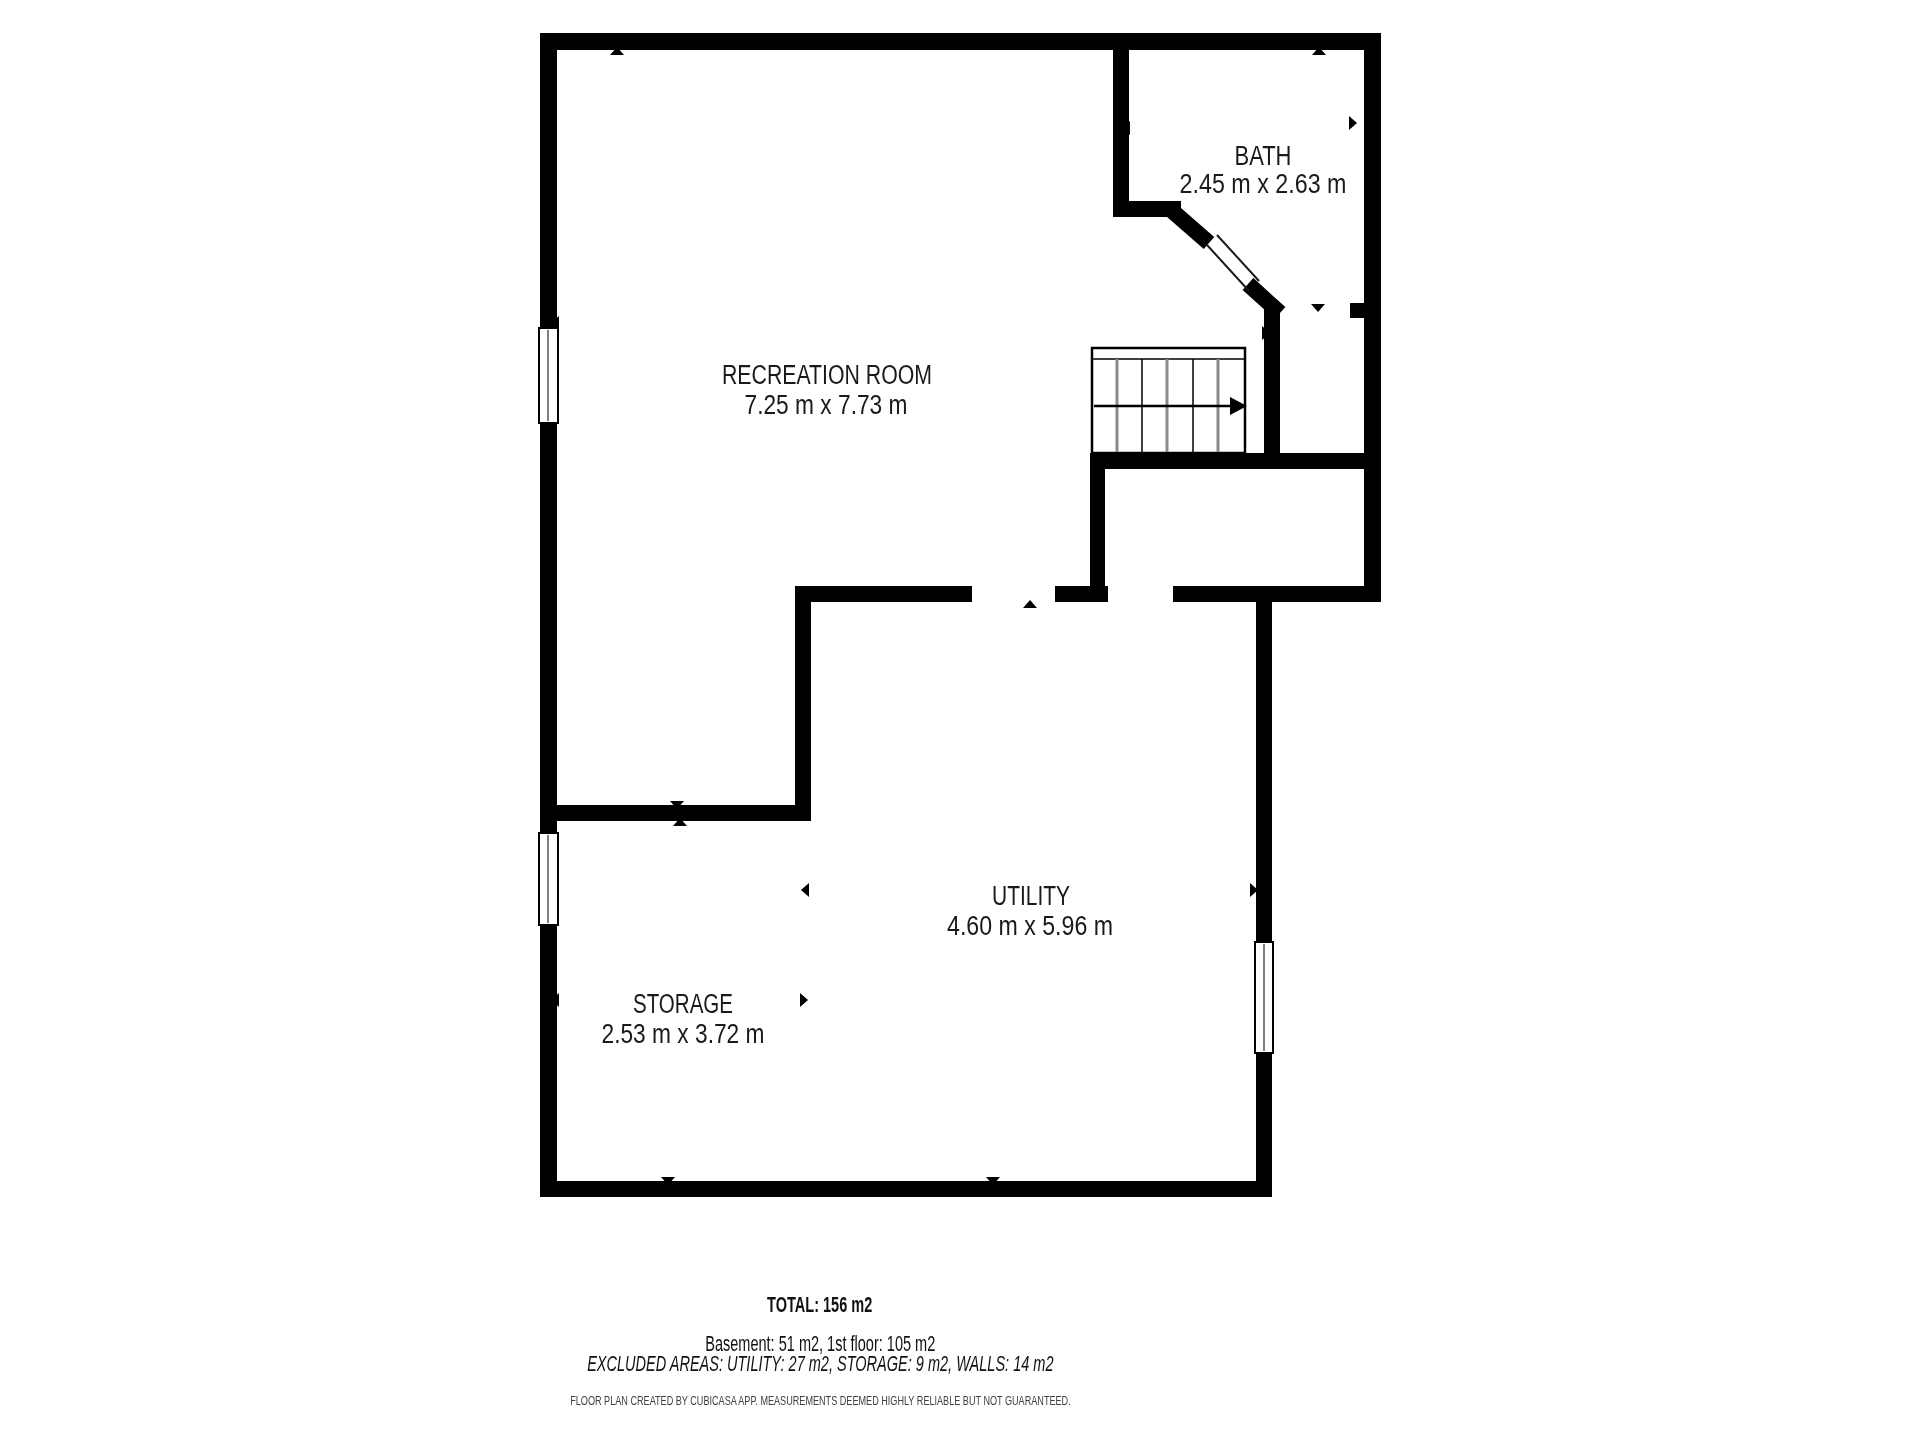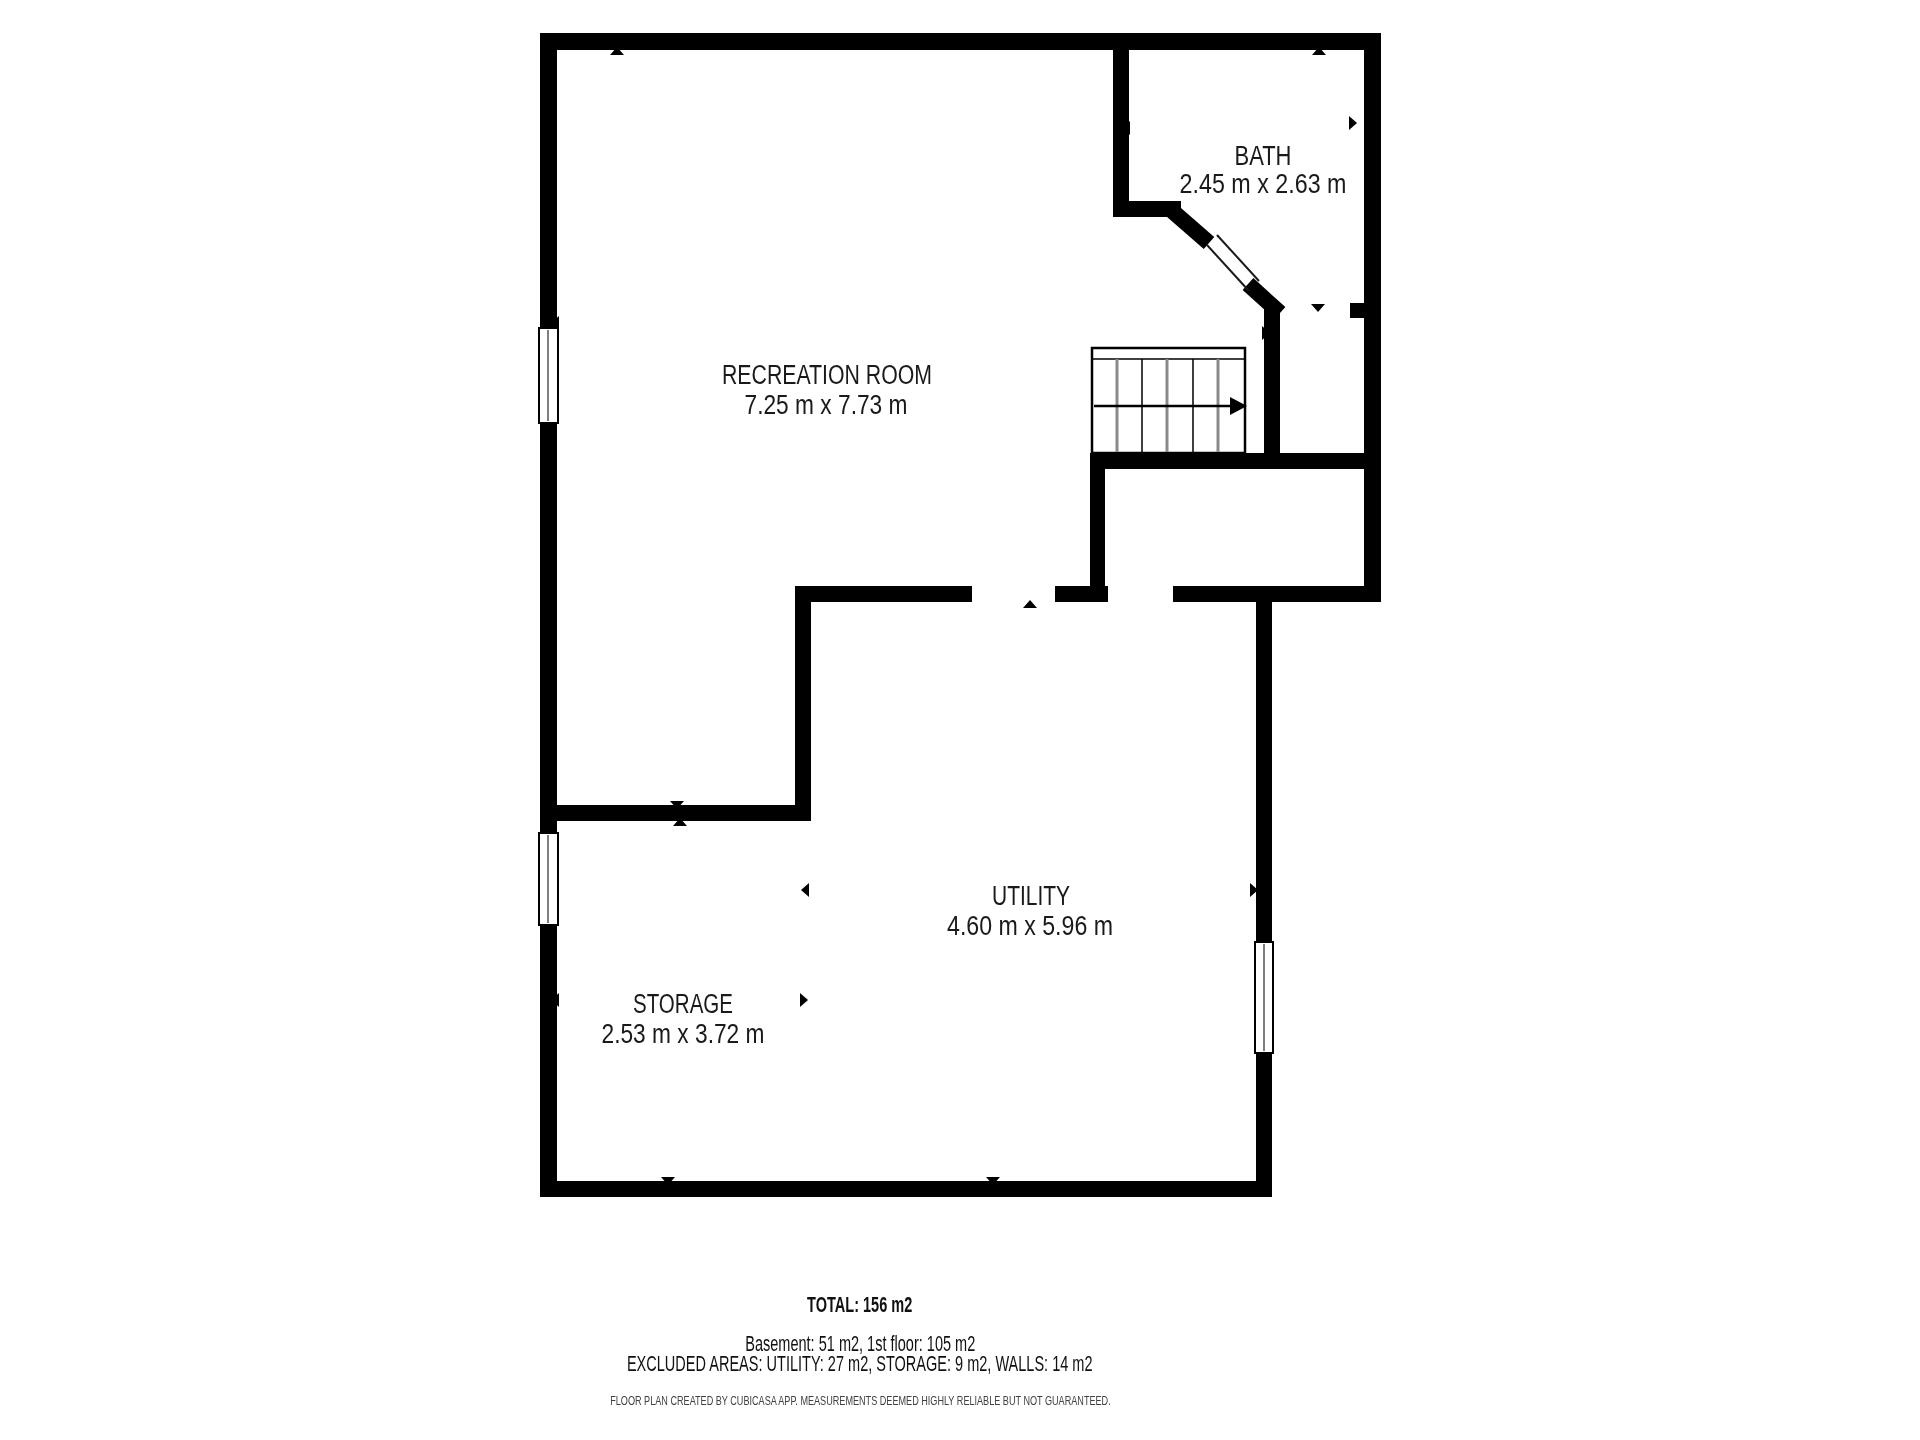--- a/index.html
+++ b/index.html
@@ -16,28 +16,27 @@
     font-size:27px;fill:#1a1a1a;
   }
   .room-dims{
     font-family:"Liberation Sans", sans-serif;
     font-size:27px;fill:#1a1a1a;
   }
   .footer-line{
     position:absolute;left:0;width:1640px;
     text-align:center;color:#111111;
     font-family:"Liberation Sans", sans-serif;
-    padding-left:40px;
   }
   .footer-line > span{display:inline-block;white-space:nowrap;}
   .f-total{top:1292px;font-size:22px;font-weight:bold;}
   .f-total > span{transform:scaleX(0.66);transform-origin:center;}
   .f-floors{top:1322px;font-size:22px;margin-top:9px;}
   .f-floors > span{transform:scaleX(0.66);transform-origin:center;}
-  .f-excluded{top:1351px;font-size:22px;}
+  .f-excluded{top:1351px;font-size:22px;font-style:italic;}
   .f-excluded > span{transform:scaleX(0.66);transform-origin:center;}
   .f-disclaimer{top:1393px;font-size:13px;color:#404040;}
   .f-disclaimer > span{transform:scaleX(0.7);transform-origin:center;}
 </style>
 </head>
 <body>
 
 <div class="canvas">
 
   <svg class="plan-svg" width="1920" height="1440" viewBox="0 0 1920 1440">

